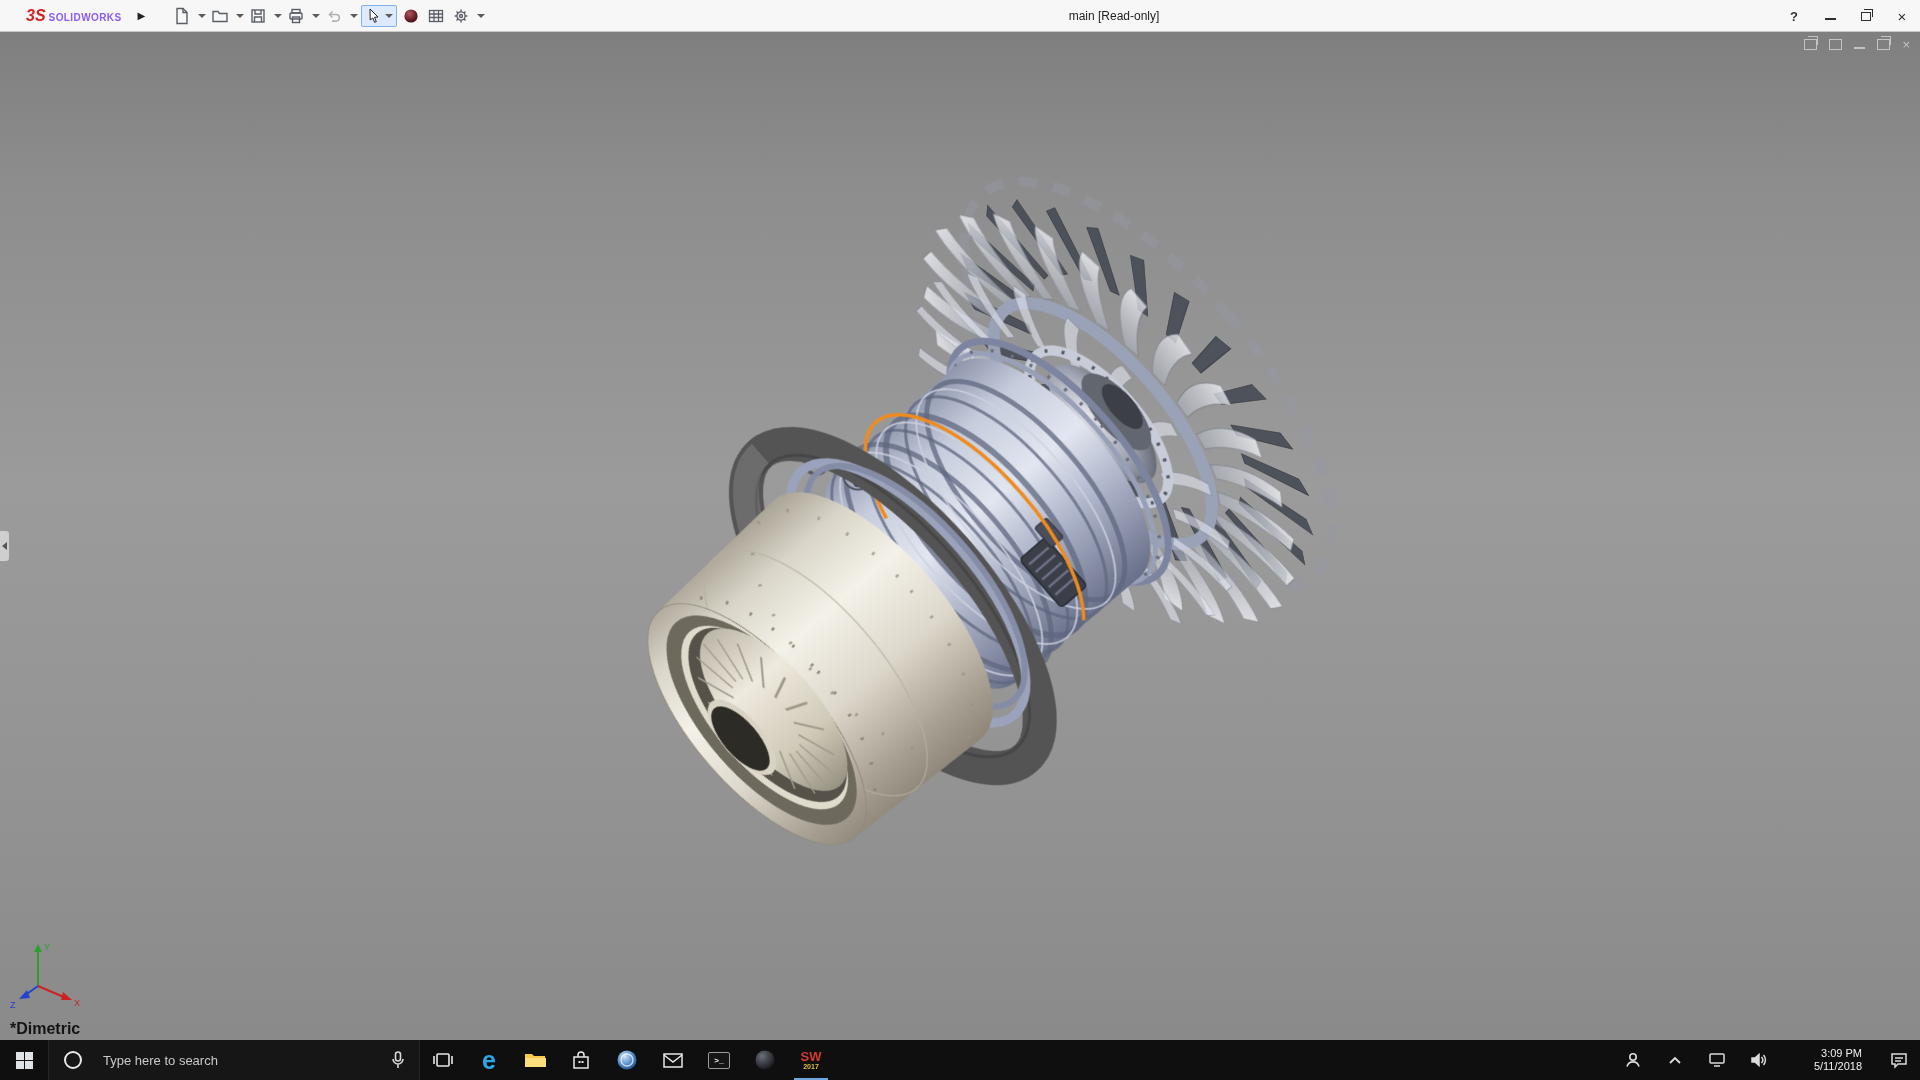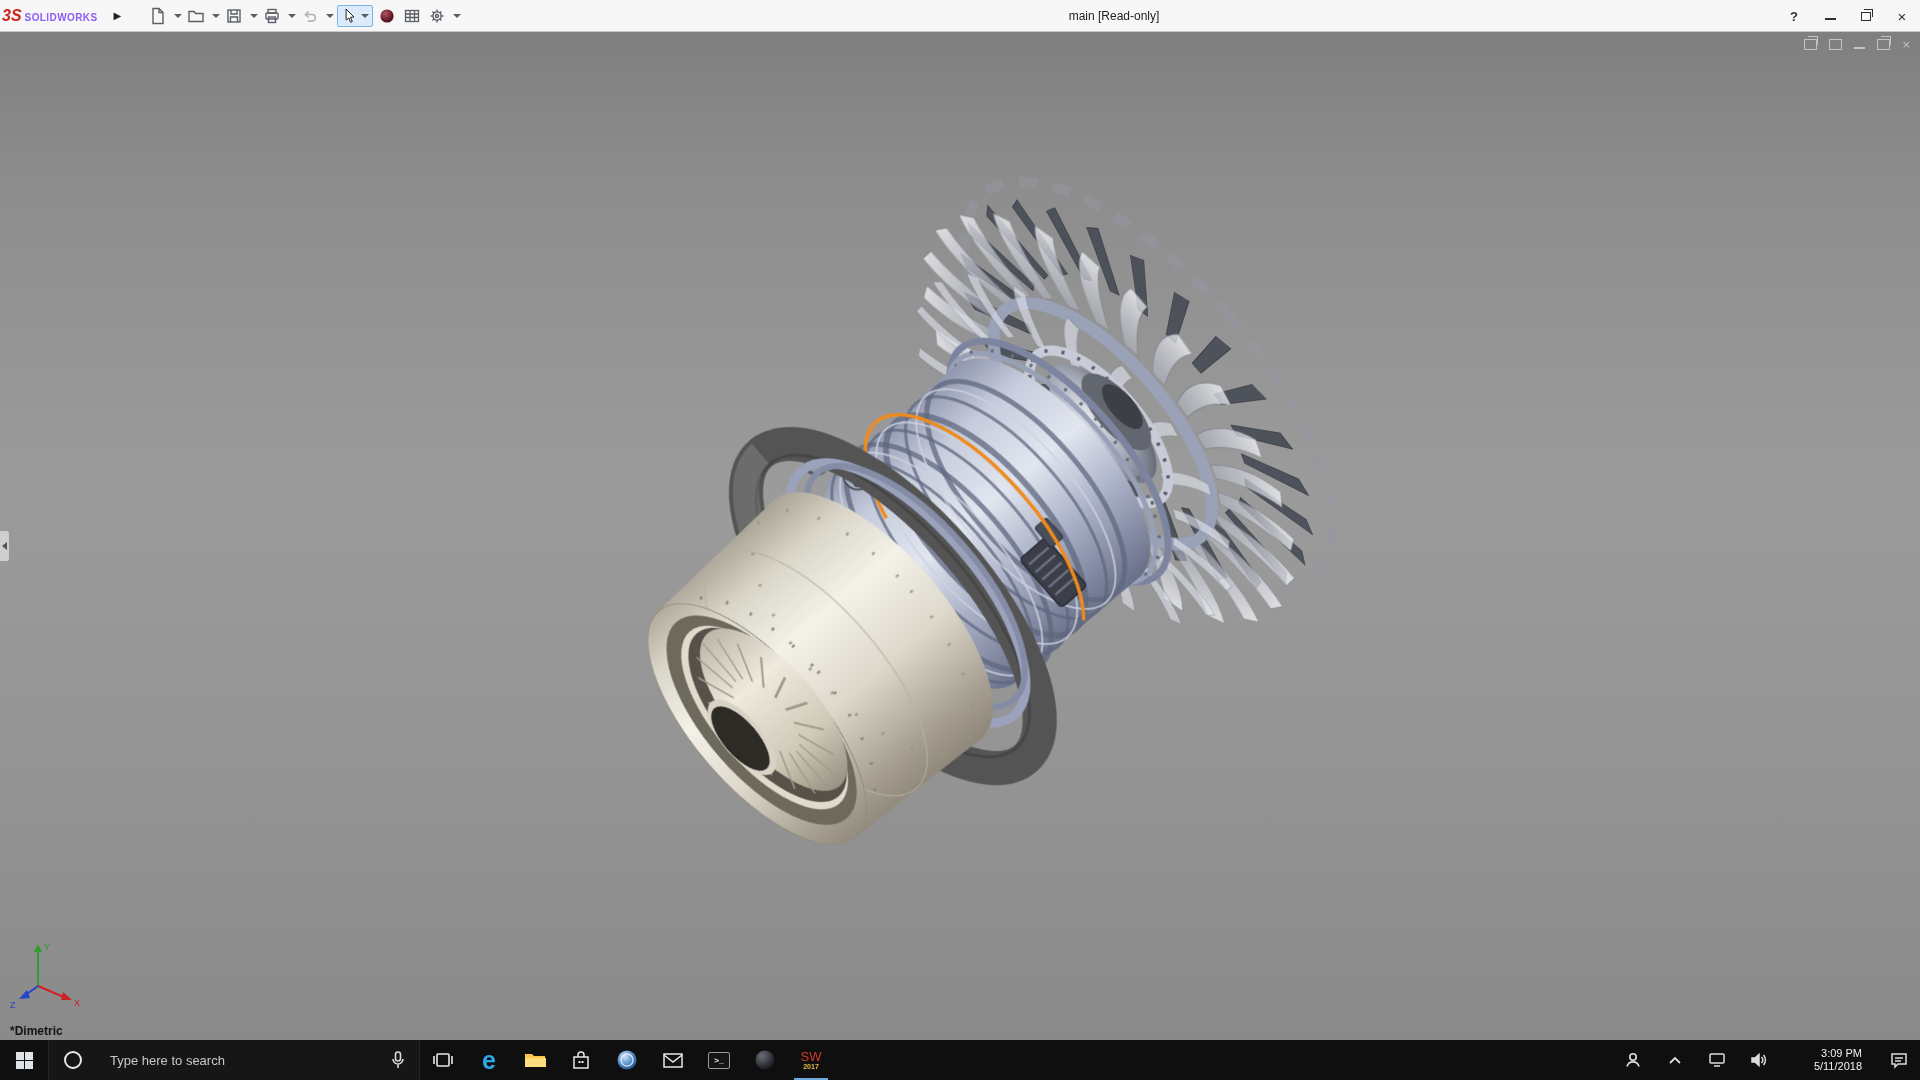--- a/index.html
+++ b/index.html
@@ -3,21 +3,21 @@
 <meta charset="utf-8">
 <style>
   * { margin:0; padding:0; box-sizing:border-box; }
   html,body { width:1920px; height:1080px; overflow:hidden;
     font-family:"Liberation Sans","DejaVu Sans",sans-serif; }
   body { position:relative; background:#8f8f8f; }
 
   
   .titlebar { position:absolute; top:0; left:0; width:1920px; height:32px;
     background:#f7f7f7; border-bottom:1px solid #c9c9c9;
-    display:flex; align-items:center; padding-left:2px; z-index:30; }
+    display:flex; align-items:center; padding-left:26px; z-index:30; }
   .logo { display:flex; align-items:baseline; gap:3px; }
   .logo-ds { color:#d0221e; font-weight:800; font-style:italic; font-size:16px; }
   .logo-name { color:#8b5cf6; font-weight:700; font-size:10px; letter-spacing:.4px; }
   .cmd-expand { margin-left:16px; font-size:10px; color:#222; cursor:pointer; }
   .toolbar { display:flex; align-items:center; gap:3px; margin-left:26px; }
   .tbtn { display:flex; align-items:center; padding:2px 2px; }
   .tbtn svg { display:block; }
   .caret { width:0; height:0; border-left:4px solid transparent; border-right:4px solid transparent;
     border-top:4px solid #5c5c5c; margin-left:2px; }
   .tool-active { background:#dceafc; border:1px solid #7fb2e5; border-radius:2px; padding:1px 3px;
@@ -43,36 +43,36 @@
     border:1.5px solid #f0f0f0; border-bottom:none; border-left:none; }
   .dc-dash { width:11px; height:1px; border:none; border-bottom:2px solid #f0f0f0; margin-top:6px; }
   .dc-x { width:auto; height:auto; border:none; color:#f0f0f0; font-size:13px; line-height:1; }
   .panel-tab { position:absolute; left:0; top:498px; width:10px; height:32px; background:#cfcfcf;
     border:1px solid #9a9a9a; border-left:none; border-radius:0 4px 4px 0;
     display:flex; align-items:center; justify-content:center; }
   .panel-tab::before { content:""; width:0; height:0; border-top:4px solid transparent;
     border-bottom:4px solid transparent; border-right:5px solid #555; }
   .model-svg { position:absolute; inset:0; width:100%; height:100%; }
   .triad { position:absolute; left:6px; bottom:28px; }
-  .view-label { position:absolute; left:10px; bottom:2px; font-size:12px; font-weight:bold; color:#141414; }
+  .view-label { position:absolute; left:10px; bottom:2px; font-size:16px; font-weight:bold; color:#141414; }
 
   
   .taskbar { position:absolute; bottom:0; left:0; width:1920px; height:40px; background:#0f0f10;
     display:flex; align-items:center; z-index:40; color:#e6e6e6; }
   .tb-item { width:46px; height:40px; display:flex; align-items:center; justify-content:center; position:relative; cursor:pointer; }
   .tb-start { width:48px; }
-  .search { width:372px; height:40px; display:flex; align-items:center; gap:27px; padding:0 14px;
+  .search { width:372px; height:40px; display:flex; align-items:center; gap:20px; padding:0 14px;
     background:#161617; border-left:1px solid #262627; border-right:1px solid #262627; cursor:text; }
   .search-text { font-size:13px; color:#c9c9c9; flex:1; }
   .edge-e { font-size:25px; font-weight:700; color:#2ea6e6; line-height:1; }
   .term-box { width:22px; height:17px; background:#151515; border:1.5px solid #9a9a9a; border-radius:2px;
     color:#eaeaea; font-size:8px; font-weight:bold; display:flex; align-items:center; justify-content:center;
     font-family:"Liberation Mono","DejaVu Sans Mono",monospace; }
   .sw-cell { display:flex; flex-direction:column; align-items:center; justify-content:center; }
-  .sw-text { color:#d43a2c; font-weight:400; font-size:13px; line-height:12px; }
+  .sw-text { color:#d43a2c; font-weight:700; font-size:13px; line-height:12px; }
   .sw-year { color:#e3bd3c; font-size:7px; font-weight:bold; }
   .sw-indicator { position:absolute; bottom:0; left:6px; right:6px; height:2px; background:#6fa8dd; }
   .tray { margin-left:auto; display:flex; align-items:center; height:40px;gap:12px; }
   .tray-ic { width:30px; height:40px; display:flex; align-items:center; justify-content:center; cursor:pointer; }
   .clock { width:80px; height:40px; display:flex; flex-direction:column; justify-content:center;
     text-align:right; font-size:11px; line-height:13px; color:#f0f0f0; cursor:pointer; padding-right:4px; }
 </style>
 </head>
 <body>
 

